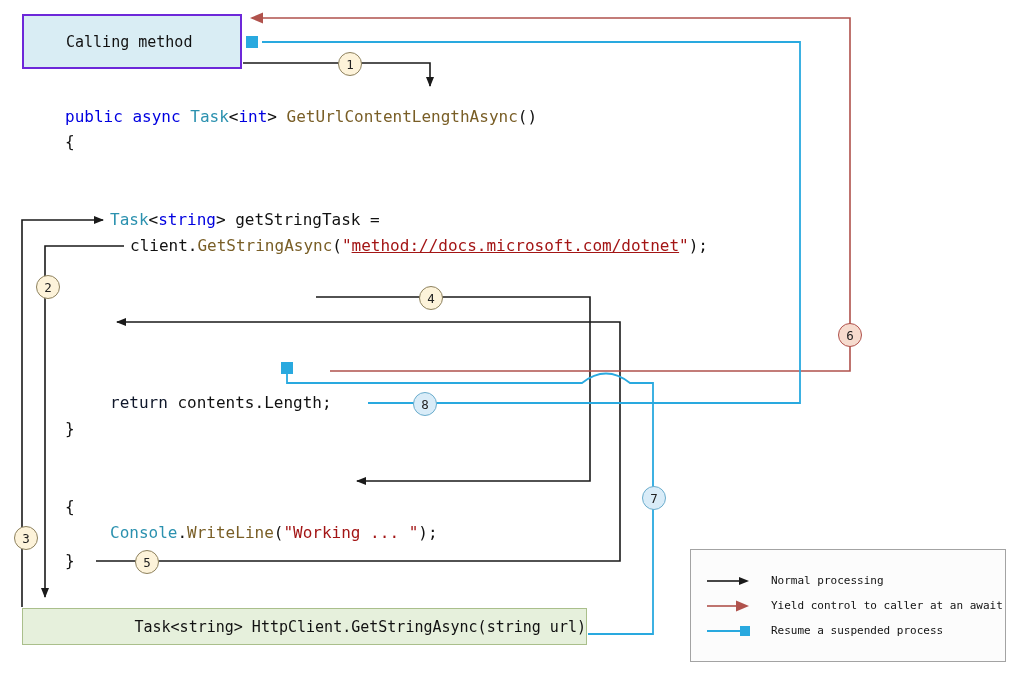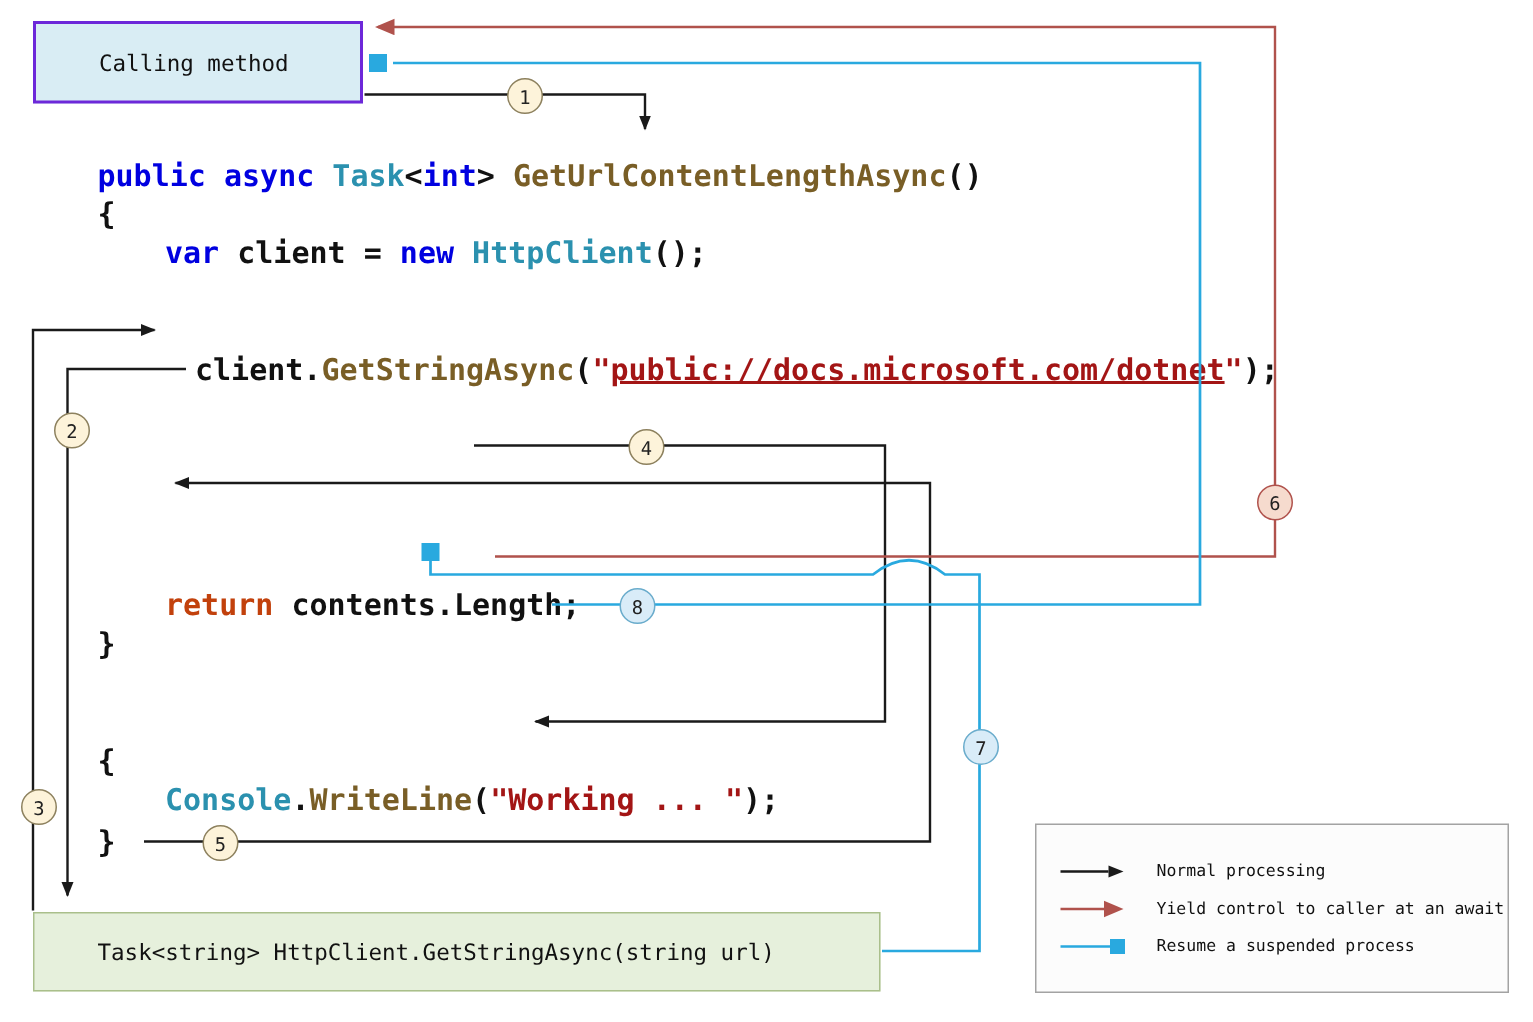--- a/index.html
+++ b/index.html
@@ -5,28 +5,28 @@
   html,body{margin:0;padding:0;background:#ffffff;}
   .canvas{
     position:relative;width:1022px;height:681px;background:#ffffff;
     font-family:"DejaVu Sans Mono","Liberation Mono",monospace;overflow:hidden;
   }
   .flowbox{
     position:absolute;display:flex;align-items:center;
     font-size:15px;color:#111;z-index:1;box-sizing:border-box;white-space:pre;
   }
   #calling-box{left:22px;top:14px;width:220px;height:55px;background:#d9edf4;border:2px solid #6d28d9;padding-left:42px;}
-  #task-box{left:22px;top:608px;width:565px;height:53px;background:#e6f0dc;border:1px solid #aabf8b;padding-left:42px;}
-  .code-line{position:absolute;font-size:20px;line-height:20px;white-space:pre;z-index:2;color:#111;font-weight:bold;}
+  #task-box{left:22px;top:608px;width:565px;height:37px;background:#e6f0dc;border:1px solid #aabf8b;padding-left:42px;justify-content:flex-end;}
+  .code-line{position:absolute;font-size:16px;line-height:20px;white-space:pre;z-index:2;color:#111;}
   .tok-kw{color:#0000e0;}
   .tok-type{color:#2b91af;}
   .tok-method{color:#795e26;}
   .tok-str{color:#a31515;}
   .tok-link{color:#a31515;text-decoration:underline;}
-  .tok-ctrl{color:#c2410c;margin-top:48px;}
+  .tok-ctrl{color:#0f172a;margin-top:48px;}
   .tok-pl{color:#111;}
   svg.wires{position:absolute;left:0;top:0;z-index:2;pointer-events:none;}
   .step{
     position:absolute;width:22px;height:22px;border-radius:50%;
     display:flex;align-items:center;justify-content:center;
     font-size:12.5px;color:#222;background:#fdf3da;border:1px solid #8d815e;z-index:3;
   }
   .step.red{background:#f6dbce;border-color:#b0524c;}
   .step.blue{background:#d9ecf8;border-color:#6aaccc;}
   #legend{
@@ -45,22 +45,22 @@
 
   <div class="flowbox" id="calling-box">
     <span>Calling method</span>
   </div>
   <div class="flowbox" id="task-box">
     <span>Task&lt;string&gt; HttpClient.GetStringAsync(string url)</span>
   </div>
 
   <div class="code-line" style="top:107px;left:65px"><span class="tok-kw">public</span><span class="tok-pl"> </span><span class="tok-kw">async</span><span class="tok-pl"> </span><span class="tok-type">Task</span><span class="tok-pl">&lt;</span><span class="tok-kw">int</span><span class="tok-pl">&gt; </span><span class="tok-method">GetUrlContentLengthAsync</span><span class="tok-pl">()</span></div>
   <div class="code-line" style="top:132px;left:65px"><span class="tok-pl">{</span></div>
-  <div class="code-line" style="top:158px;left:110px"><span class="tok-kw">var</span><span class="tok-pl"> client = </span><span class="tok-kw">new</span><span class="tok-pl"> </span><span class="tok-type">HttpClient</span><span class="tok-pl">();</span></div>
-  <div class="code-line" style="top:236px;left:130px"><span class="tok-pl">client.</span><span class="tok-method">GetStringAsync</span><span class="tok-pl">(</span><span class="tok-str">"</span><span class="tok-link">public://docs.microsoft.com/dotnet</span><span class="tok-str">"</span><span class="tok-pl">);</span></div>
+  <div class="code-line" style="top:210px;left:110px"><span class="tok-type">Task</span><span class="tok-pl">&lt;</span><span class="tok-kw">string</span><span class="tok-pl">&gt; getStringTask =</span></div>
+  <div class="code-line" style="top:236px;left:130px"><span class="tok-pl">client.</span><span class="tok-method">GetStringAsync</span><span class="tok-pl">(</span><span class="tok-str">"</span><span class="tok-link">method://docs.microsoft.com/dotnet</span><span class="tok-str">"</span><span class="tok-pl">);</span></div>
   <div class="code-line" style="top:393px;left:110px"><span class="tok-ctrl">return</span><span class="tok-pl"> contents.Length;</span></div>
   <div class="code-line" style="top:419px;left:65px"><span class="tok-pl">}</span></div>
   <div class="code-line" style="top:497px;left:65px"><span class="tok-pl">{</span></div>
   <div class="code-line" style="top:523px;left:110px"><span class="tok-type">Console</span><span class="tok-pl">.</span><span class="tok-method">WriteLine</span><span class="tok-pl">(</span><span class="tok-str">"Working ... "</span><span class="tok-pl">);</span></div>
   <div class="code-line" style="top:551px;left:65px"><span class="tok-pl">}</span></div>
 
   <svg class="wires" width="1022" height="681" viewBox="0 0 1022 681">
     <defs>
       <marker id="ab" markerUnits="userSpaceOnUse" markerWidth="12" markerHeight="10" refX="9" refY="4" orient="auto">
         <path d="M0,0 L10,4 L0,8 Z" fill="#1a1a1a"></path>

